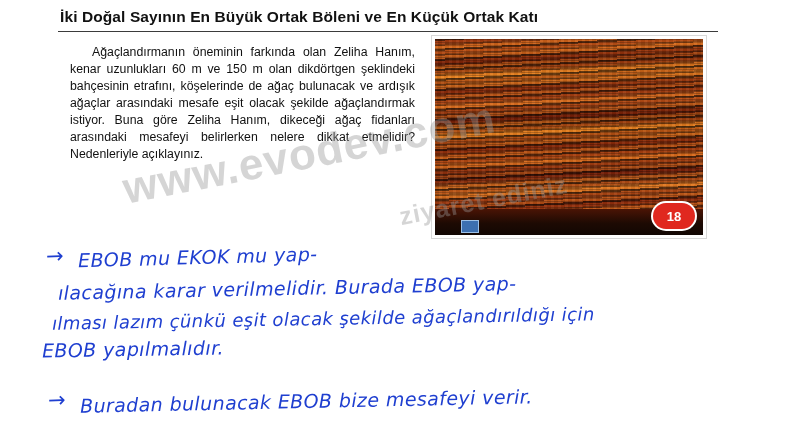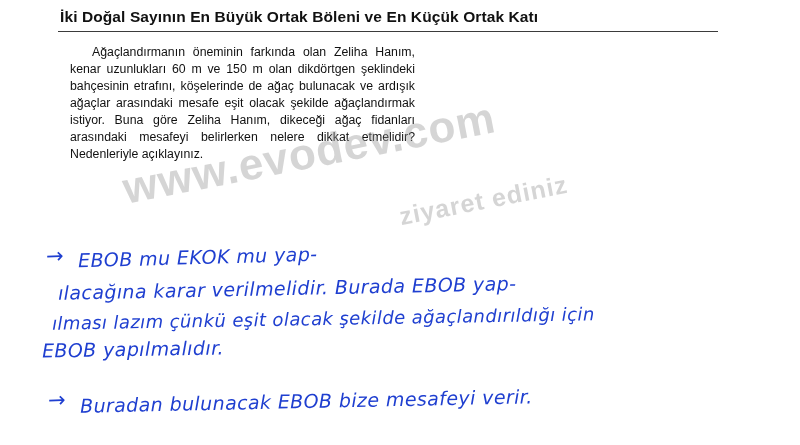--- a/index.html
+++ b/index.html
@@ -220,20 +220,27 @@
 </head>
 <body>
 
 <div class="page">
 
   <div class="heading">İki Doğal Sayının En Büyük Ortak Böleni ve En Küçük Ortak Katı</div>
   <div class="heading-rule"></div>
 
   <div class="paragraph"><span class="indent"></span><span>Ağaçlandırmanın öneminin farkında olan Zeliha Hanım, kenar uzunlukları 60 m ve 150 m olan dikdörtgen şeklindeki bahçesinin etrafını, köşelerinde de ağaç bulunacak ve ardışık ağaçlar arasındaki mesafe eşit olacak şekilde ağaçlandırmak istiyor. Buna göre Zeliha Hanım, dikeceği ağaç fidanları arasındaki mesafeyi belirlerken nelere dikkat etmelidir? Nedenleriyle açıklayınız.</span></div>
 
+  <div class="photo">
+    <div class="photo-inner"></div>
+    <div class="photo-grain"></div>
+    <div class="photo-bottom"></div>
+    <div class="photo-tag"></div>
+    <div class="photo-badge">18</div>
+  </div>
 
   <div class="watermark">
     <div class="wm-text wm1">www.evodev.com</div>
     <div class="wm-text wm2">ziyaret ediniz</div>
   </div>
 
   <div class="arrow a1">→</div>
   <div class="hand h-l1">EBOB mu EKOK mu yap-</div>
   <div class="hand h-l2">ılacağına karar verilmelidir. Burada EBOB yap-</div>
   <div class="hand small h-l3">ılması lazım çünkü eşit olacak şekilde ağaçlandırıldığı için</div>

